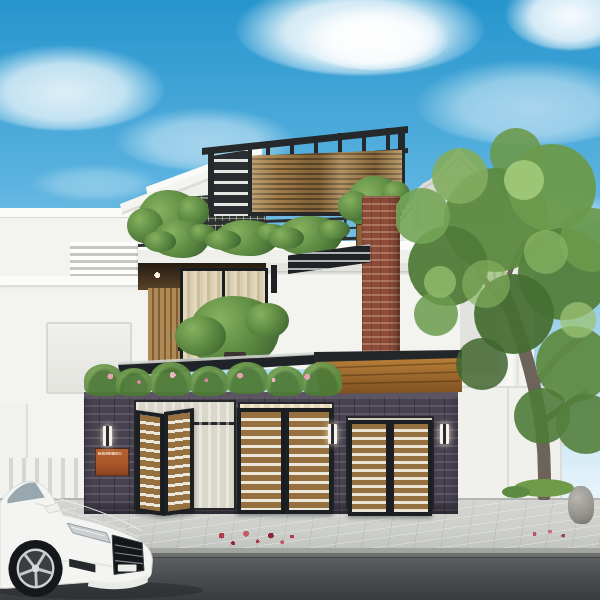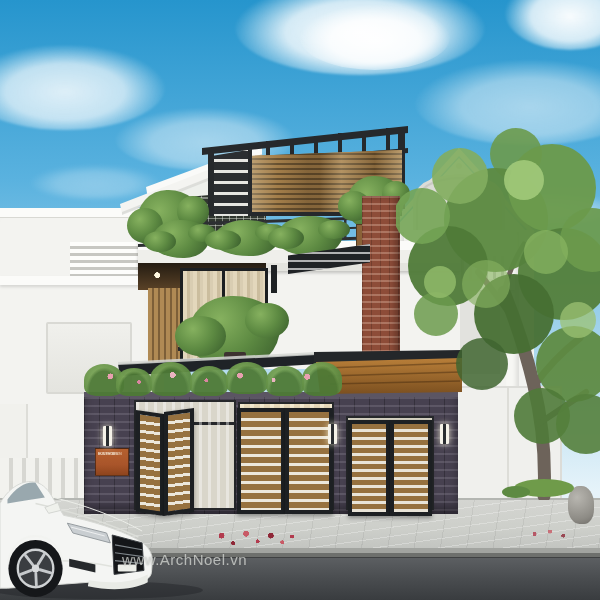--- a/index.html
+++ b/index.html
@@ -340,15 +340,14 @@
     <polygon points="74,90 102,96 102,104 74,98" fill="#26292c"></polygon>
     <g>
       <circle cx="38" cy="100" r="29" fill="#15171a"></circle>
       <circle cx="38" cy="100" r="19" fill="#3a3d41" stroke="#cfd2d4" stroke-width="2.5"></circle>
       <path d="M42.8,101.3 L54.4,104.4 M38.3,105 L38.9,117 M33.3,101.8 L22.1,106.1 M34.9,96.1 L27.3,86.8 M40.7,95.8 L47.3,85.7" stroke="#c6c9cc" stroke-width="3" stroke-linecap="round"></path>
       <circle cx="38" cy="100" r="4" fill="#d8dadc"></circle>
       <path d="M9,96 A29,29 0 0 1 67,96" fill="none" stroke="rgba(240,242,238,.6)" stroke-width="2"></path>
     </g>
   </svg>
 
-  <div id="watermark">www.ArchNoel.vn</div>
 
 </div>
 
 </body></html>

